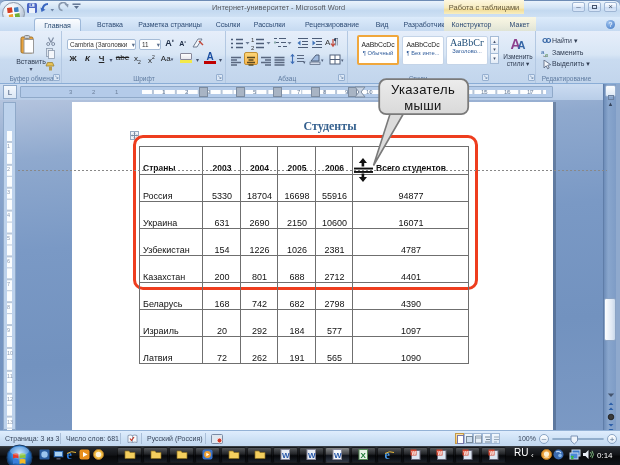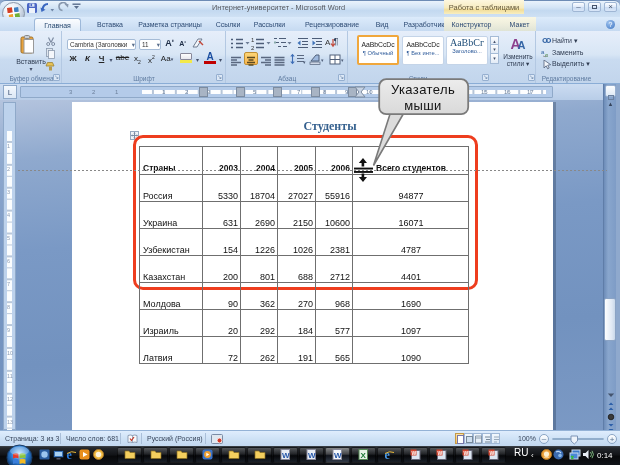--- a/index.html
+++ b/index.html
@@ -51,21 +51,21 @@
 #page{position:absolute;left:72px;top:2px;width:481px;height:328px;background:#fff;}
 #pageshadow{position:absolute;left:553px;top:2px;width:3px;height:328px;background:rgba(40,60,90,.35);}
 
 #doctitle{position:absolute;left:230px;top:19px;width:200px;text-align:center;font-family:"Liberation Serif",serif;font-weight:bold;font-size:12px;color:#36618f;}
 #redbox{position:absolute;left:133px;top:35px;width:345px;height:155px;border:3px solid #ee3d1e;border-radius:10px;}
 table{border-collapse:collapse;table-layout:fixed;}
 #doctable{position:absolute;left:139px;top:46px;}
 #doctable td{border:1px solid #6f6f6f;font-size:9px;color:#111;padding:16px 2px 0 3px;white-space:nowrap;overflow:hidden;}
 #doctable .hd td{height:22px;vertical-align:bottom;font-weight:bold;font-size:8.5px;padding-bottom:1px;}
 #doctable .r td{height:12.7px;vertical-align:middle;}
-.num{text-align:right;}
+.num{text-align:center;}
 .cen{text-align:center;}
 
 #dashguide{left:18px;top:170px;width:589px;height:1px;background:repeating-linear-gradient(90deg,#888 0,#888 2px,transparent 2px,transparent 4px);z-index:30;}
 
 #scrollbar{left:603px;top:84px;width:13px;height:346px;background:linear-gradient(90deg,#6d8cb8,#89a6cd 35%,#7e9cc6);border-left:1px solid #5f7da8;}
 .sbtn{position:absolute;left:1px;width:11px;text-align:center;color:#41587c;}
 #sthumb{position:absolute;left:0px;top:214px;width:12px;height:43px;background:linear-gradient(90deg,#fdfefe,#dfe8f4 70%,#c9d8ea);border:1px solid #8ba3c4;border-radius:2px;}
 
 #statusbar{left:0;top:430px;width:620px;height:16px;background:linear-gradient(#dfedfd 0%,#cfe2f6 50%,#c3d8f0 100%);border-top:1px solid #94b2d6;font-size:7px;color:#39465c;}
 .stext{position:absolute;top:4px;white-space:nowrap;}
@@ -365,21 +365,21 @@
             <td style="width:38px;" class="num">2003</td>
             <td style="width:37px;" class="num">2004</td>
             <td style="width:38px;" class="num">2005</td>
             <td style="width:37px;" class="num">2006</td>
             <td style="width:116px;" class="cen">Всего студентов</td>
           </tr>
       <tr class="r">
             <td>Россия</td>
             <td class="num">5330</td>
             <td class="num">18704</td>
-            <td class="num">27027</td>
+            <td class="num">16698</td>
             <td class="num">55916</td>
             <td class="cen">94877</td>
           </tr>
       <tr class="r">
             <td>Украина</td>
             <td class="num">631</td>
             <td class="num">2690</td>
             <td class="num">2150</td>
             <td class="num">10600</td>
             <td class="cen">16071</td>
@@ -394,26 +394,26 @@
           </tr>
       <tr class="r">
             <td>Казахстан</td>
             <td class="num">200</td>
             <td class="num">801</td>
             <td class="num">688</td>
             <td class="num">2712</td>
             <td class="cen">4401</td>
           </tr>
       <tr class="r">
-            <td>Молдова</td>
-            <td class="num">90</td>
-            <td class="num">362</td>
-            <td class="num">270</td>
-            <td class="num">968</td>
-            <td class="cen">1690</td>
+            <td>Беларусь</td>
+            <td class="num">168</td>
+            <td class="num">742</td>
+            <td class="num">682</td>
+            <td class="num">2798</td>
+            <td class="cen">4390</td>
           </tr>
       <tr class="r">
             <td>Израиль</td>
             <td class="num">20</td>
             <td class="num">292</td>
             <td class="num">184</td>
             <td class="num">577</td>
             <td class="cen">1097</td>
           </tr>
       <tr class="r">

